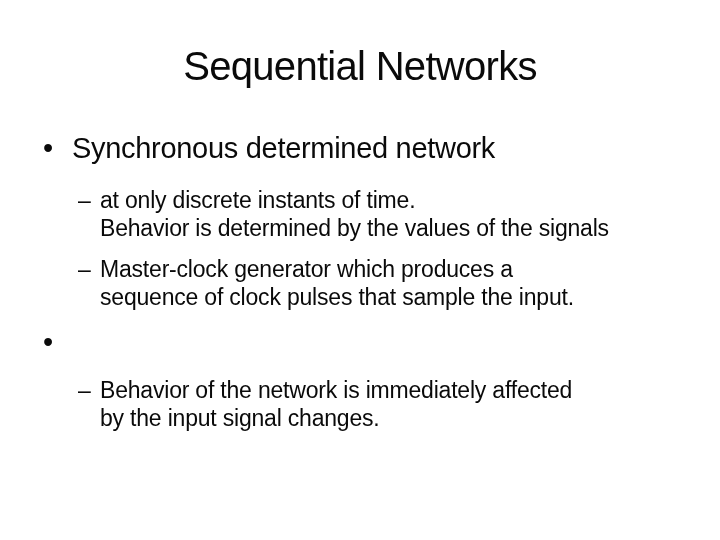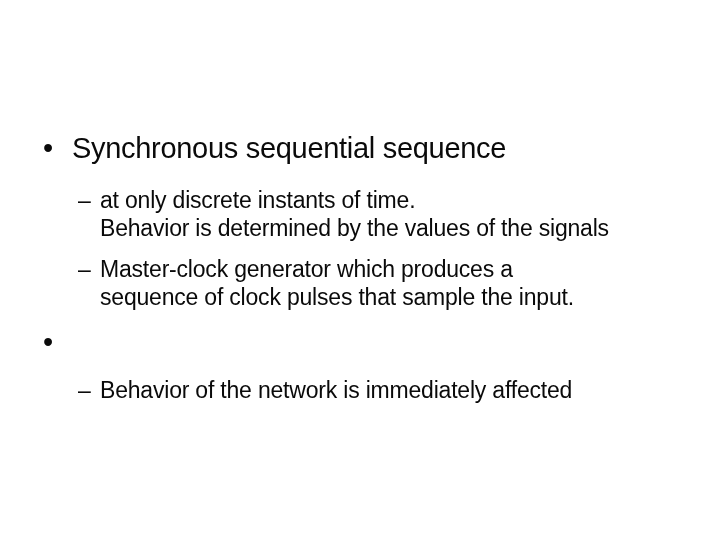--- a/index.html
+++ b/index.html
@@ -50,27 +50,28 @@
   .row-3 { margin-top: 13px; }
   .row-4 { margin-top: 13px; }
   .row-5 { margin-top: 16px; }
   .line { white-space: nowrap; }
 </style>
 </head>
 <body>
 
 <div class="slide">
 
+  <div class="title">Sequential Networks</div>
 
   <div class="content">
 
     <div class="row l1 row-1">
       <span class="marker">•</span>
       <div class="text">
-        <div class="line">Synchronous sequential sequence</div>
+        <div class="line">Synchronous determined network</div>
       </div>
     </div>
 
     <div class="row l2 row-2">
       <span class="marker">–</span>
       <div class="text">
         <div class="line">at only discrete instants of time.</div>
         <div class="line">Behavior is determined by the values of the signals</div>
       </div>
     </div>
@@ -84,17 +85,18 @@
     </div>
 
     <div class="row l1 row-4">
       <span class="marker">•</span>
     </div>
 
     <div class="row l2 row-5">
       <span class="marker">–</span>
       <div class="text">
         <div class="line">Behavior of the network is immediately affected</div>
+        <div class="line">by the input signal changes.</div>
       </div>
     </div>
 
   </div>
 </div>
 
 </body></html>

